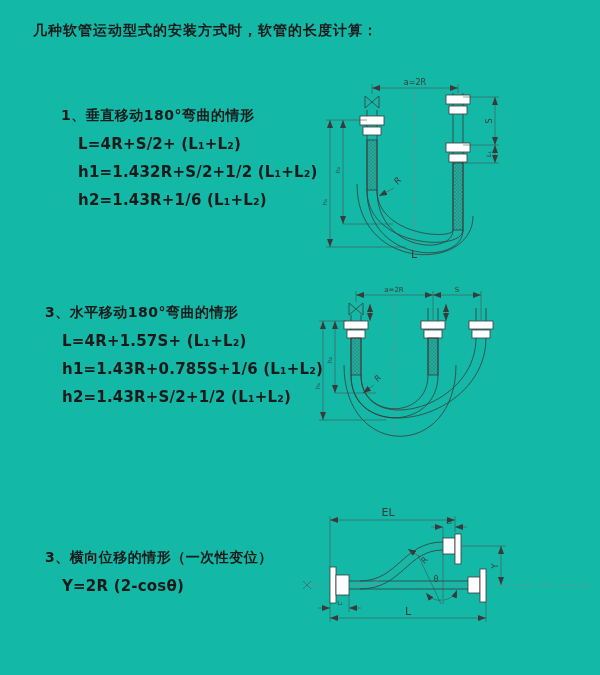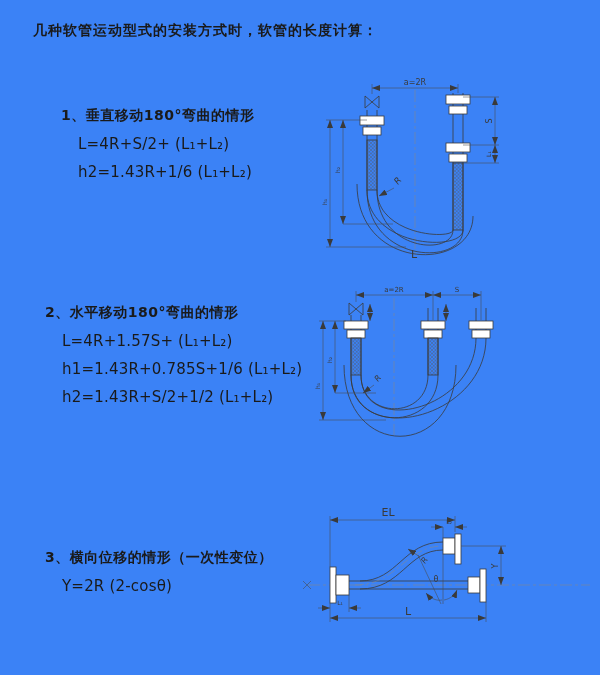--- a/index.html
+++ b/index.html
@@ -1,32 +1,32 @@
 <!DOCTYPE html>
 <html><head>
 <meta charset="utf-8">
 <style>
   html,body{margin:0;padding:0;background:#e8e8e8;}
   .page{
     position:relative;width:600px;height:675px;margin:0 auto;
-    background:#3b82f6;overflow:hidden;
+    background:#14b8a6;overflow:hidden;
     font-family:"DejaVu Sans","Liberation Sans",sans-serif;
     color:#1a1a1a;
   }
   .doc-title{
     position:absolute;left:33px;top:22px;
     font-size:14px;font-weight:bold;letter-spacing:1px;
   }
   .section{position:absolute;left:45px;}
   .sec-heading{
     font-size:14px;font-weight:bold;letter-spacing:0.5px;
     line-height:19px;margin:0 0 10px 0;
   }
   .formula{
-    font-size:15px;font-weight:normal;line-height:19px;
+    font-size:15px;font-weight:bold;line-height:19px;
     margin:0 0 9px 17px;letter-spacing:0.2px;
   }
   svg.diagram{position:absolute;}
   svg.diagram text{
     font-family:"DejaVu Sans","Liberation Sans",sans-serif;
     fill:#3a3a3a;
   }
   .dline{stroke:#3a3a3a;stroke-width:0.8;fill:none;}
   .dthin{stroke:#4a4a4a;stroke-width:0.55;fill:none;}
   .dcl{stroke:#8a8a8a;stroke-width:0.55;fill:none;stroke-dasharray:12 3 3 3;}
@@ -36,25 +36,26 @@
 </head>
 <body>
 
 <div class="page">
 
   <div class="doc-title">几种软管运动型式的安装方式时，软管的长度计算：</div>
 
   <div class="section" style="top:106px;margin-left:16px;">
     <div class="sec-heading">1、垂直移动180°弯曲的情形</div>
     <div class="formula">L=4R+S/2+ (L₁+L₂)</div>
+    <div class="formula">h1=1.432R+S/2+1/2 (L₁+L₂)</div>
     <div class="formula">h2=1.43R+1/6 (L₁+L₂)</div>
   </div>
 
   <div class="section" style="top:303px;">
-    <div class="sec-heading">2、水平移动180°弯曲的情形</div>
+    <div class="sec-heading">3、水平移动180°弯曲的情形</div>
     <div class="formula">L=4R+1.57S+ (L₁+L₂)</div>
     <div class="formula">h1=1.43R+0.785S+1/6 (L₁+L₂)</div>
     <div class="formula">h2=1.43R+S/2+1/2 (L₁+L₂)</div>
   </div>
 
   <div class="section" style="top:548px;">
     <div class="sec-heading">3、横向位移的情形（一次性变位）</div>
     <div class="formula">Y=2R (2-cosθ)</div>
   </div>
 

